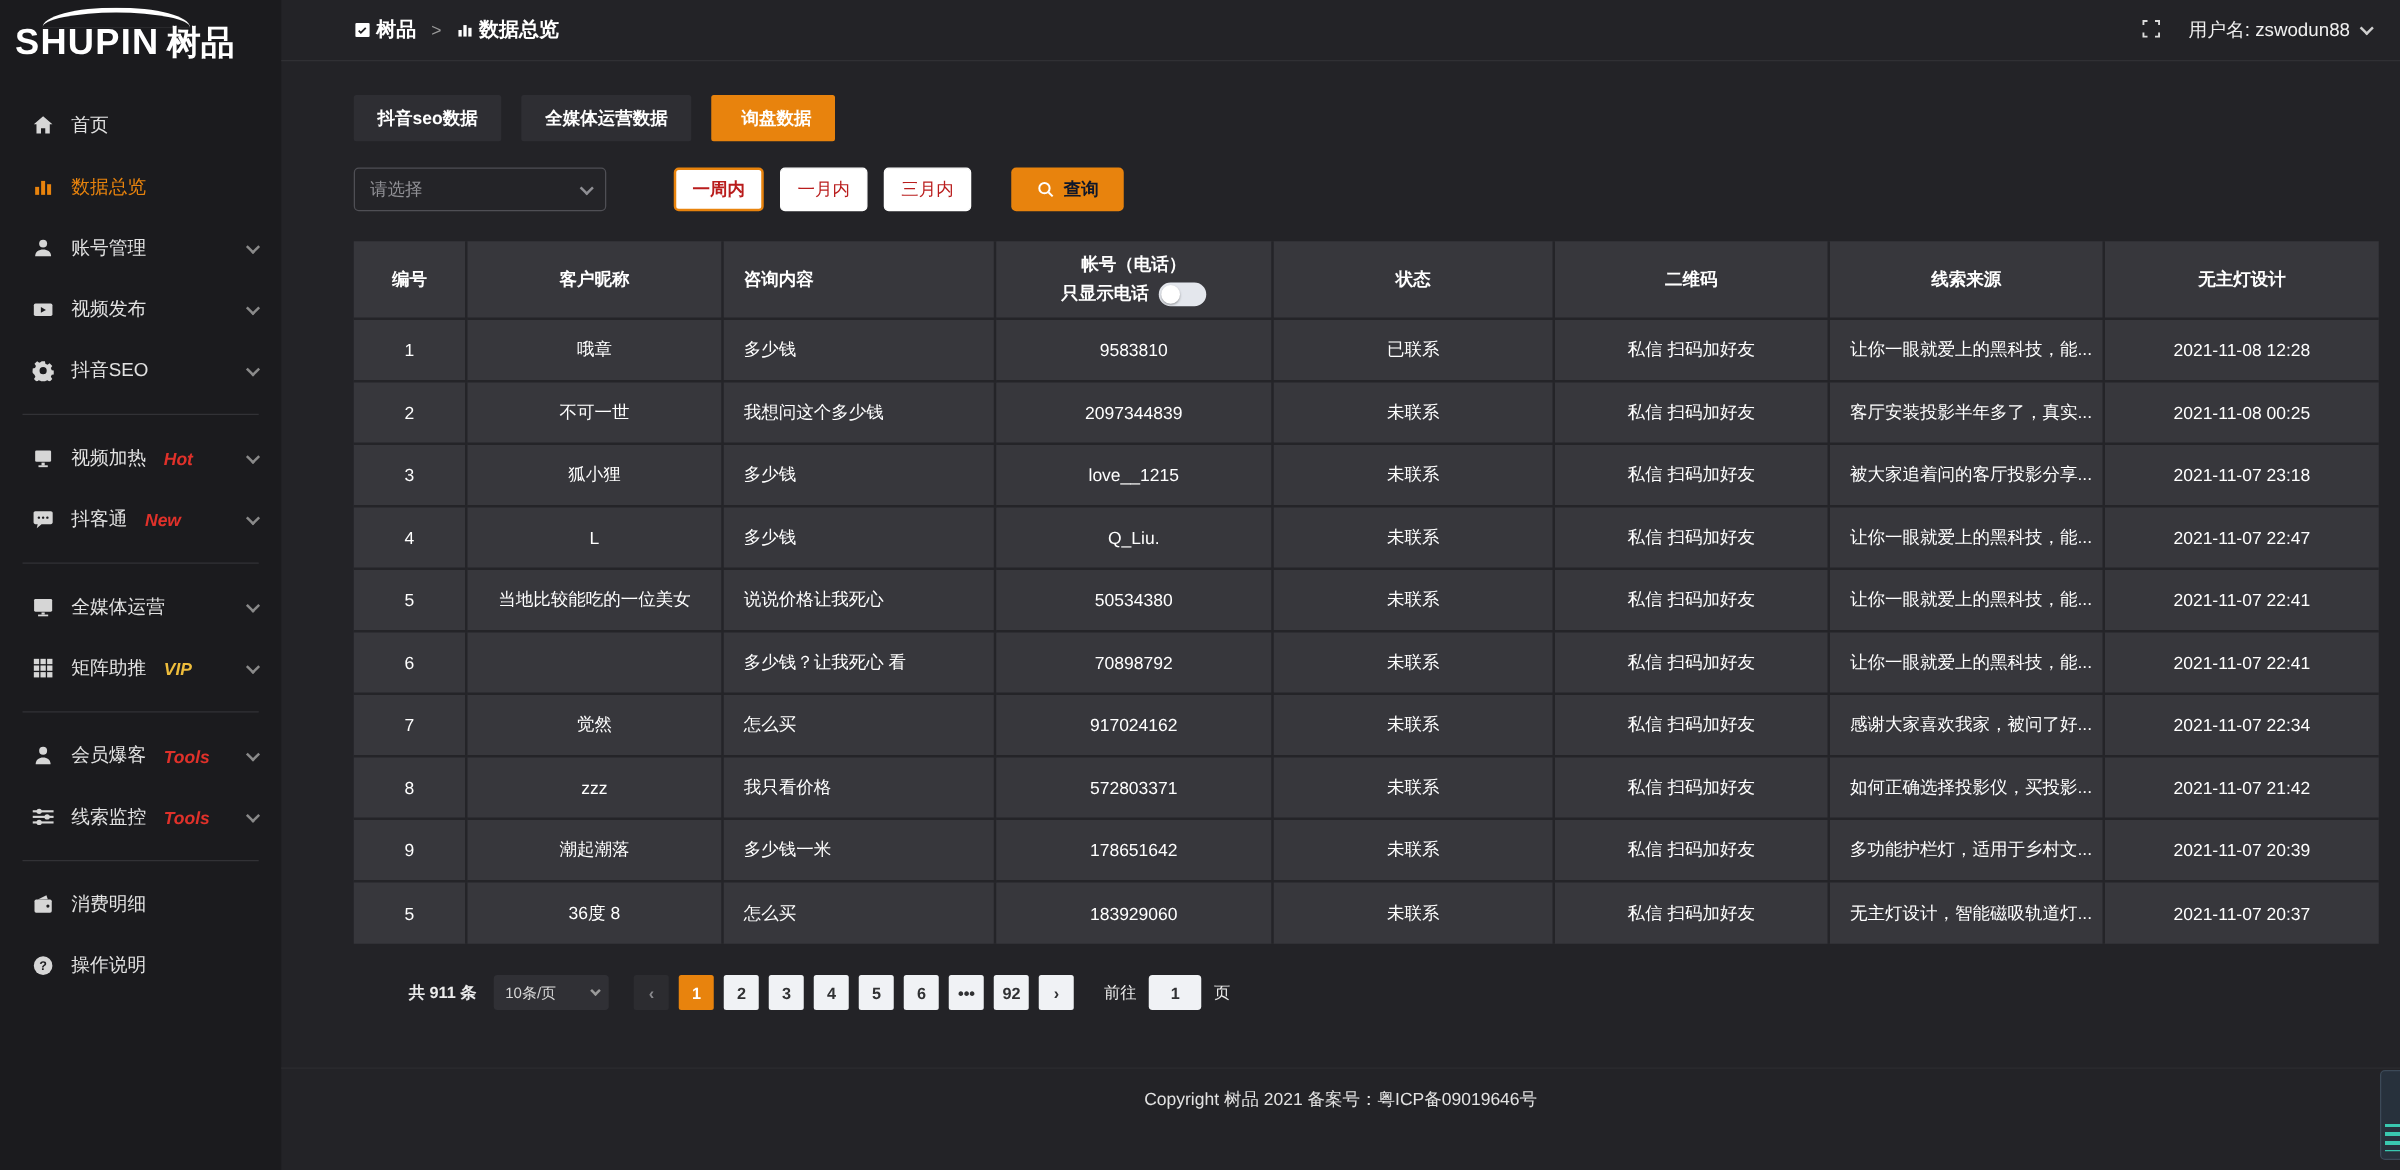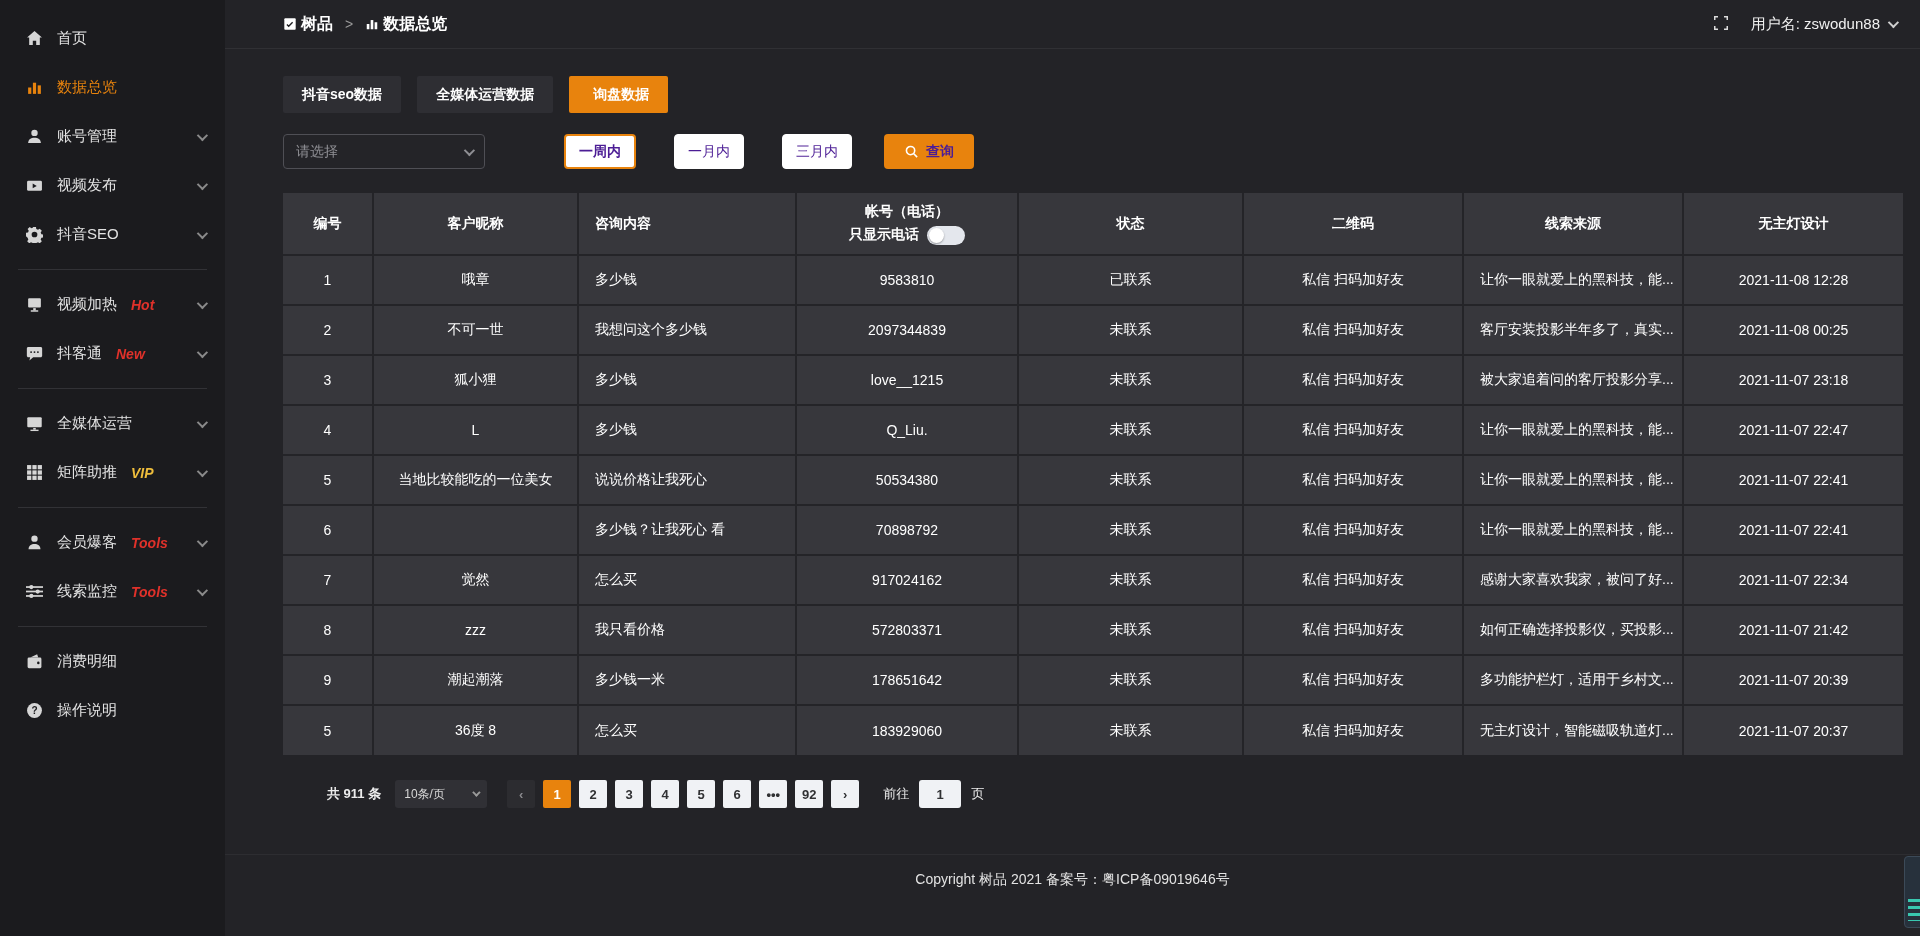--- a/index.html
+++ b/index.html
@@ -37,23 +37,23 @@
   
   .content { flex:1; padding:27px 17px 0 58px; }
   .tabs { display:flex; gap:16px; }
   .tab { height:37px; padding:0 19px; background:#2e2e33; color:#fff; font-size:14px; font-weight:bold; display:flex; align-items:center; border-radius:2px; cursor:pointer; }
   .tab.active { background:#e8830d;padding-left:24px; }
 
   .filters { margin-top:21px; display:flex; align-items:center; }
   .select { width:202px; height:35px; background:#242428; border:1px solid #4f4f55; border-radius:4px; display:flex; align-items:center; padding:0 12px; color:#8f8f94; font-size:14px; cursor:pointer; }
   .select .chev { margin-left:auto; border-color:#8f8f94; }
   .quick { margin-left:54px; display:flex; gap:13px; }
-  .qbtn { height:35px; padding:4px 13px; background:#fff; color:#4c1d95; font-size:14px; border-radius:4px; display:flex; align-items:center; cursor:pointer; border:1px solid #fff;margin-left:25px; }
+  .qbtn { height:35px; padding:4px 13px; background:#fff; color:#b91c1c; font-size:14px; border-radius:4px; display:flex; align-items:center; cursor:pointer; border:1px solid #fff; }
   .qbtn.active { border:2px solid #e8830d; font-weight:bold; }
-  .search-btn { margin-left:32px; height:35px; padding:0 20px; background:#e8830d; color:#4c1d95; border-radius:4px; display:flex; align-items:center; gap:7px; font-size:14px; font-weight:bold; cursor:pointer; }
+  .search-btn { margin-left:32px; height:35px; padding:0 20px; background:#e8830d; color:#0f172a; border-radius:4px; display:flex; align-items:center; gap:7px; font-size:14px; font-weight:bold; cursor:pointer; }
 
   
   .data-table { width:100%; margin-top:24px; border-collapse:collapse; border-style:hidden; table-layout:fixed; }
   .data-table th, .data-table td { background:#37373c; border:2px solid #242428; color:#fff; font-size:14px; text-align:center; vertical-align:middle; }
   .data-table th { height:62px; font-weight:bold; }
   .data-table td { height:50px; }
   .t-orange { color:#e8830d; }
   .t-left { text-align:left !important; padding-left:16px; }
   .th-sub { display:flex; align-items:center; justify-content:center; margin-top:5px; font-weight:bold; }
   .switch { width:38px; height:19px; background:#e4e7ed; border-radius:10px; display:inline-block; position:relative; margin-left:8px; cursor:pointer; }
@@ -77,20 +77,24 @@
   .corner-widget { position:fixed; right:-8px; bottom:8px; width:24px; height:72px; background:#27313c; border:1px solid #3c4a58; border-radius:4px; }
   .corner-widget .stripes { position:absolute; left:3px; right:3px; bottom:6px; height:22px;
     background:repeating-linear-gradient(to bottom,#39c8b0 0 3px,transparent 3px 7px); }
 </style>
 </head>
 <body>
 
 <div class="app">
 
   <aside class="sidebar">
+    <div class="logo">
+      <div class="logo-arc"></div>
+      <span class="logo-latin">SHUPIN</span><span class="logo-cjk">树品</span>
+    </div>
     <nav class="side-nav">
 
       <div class="side-item">
         <span class="sicon">
             <svg viewBox="0 0 16 16" width="17" height="17" fill="currentColor">
               <path d="M8 1l7 6h-2v7H9.6v-4H6.4v4H3V7H1z"></path>
             </svg>
           </span>
         <span>首页</span>
       </div>

